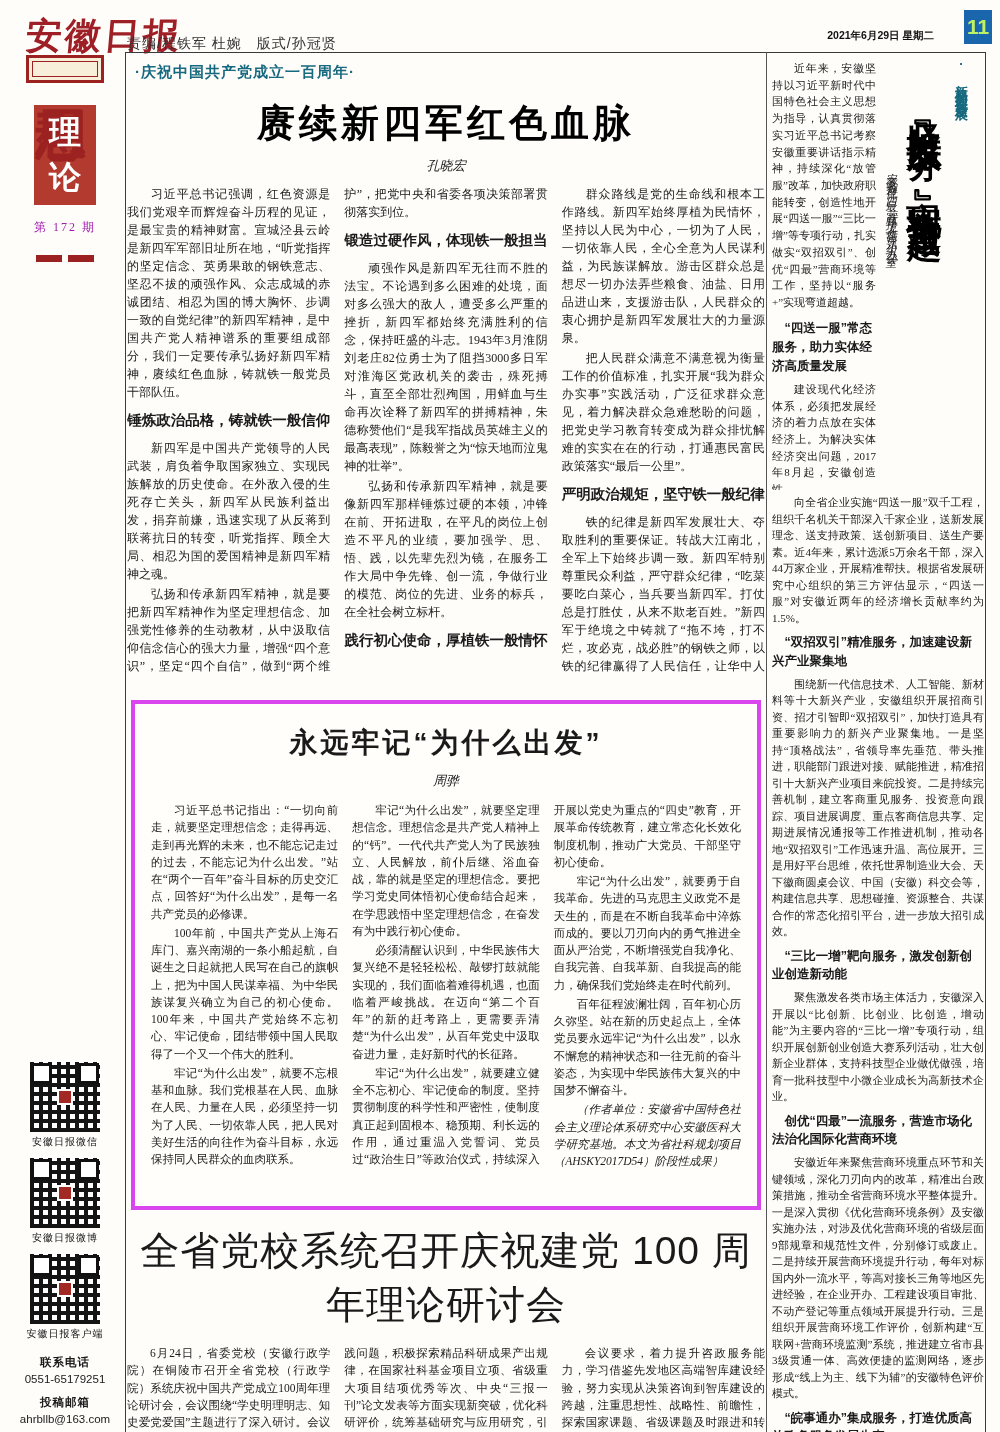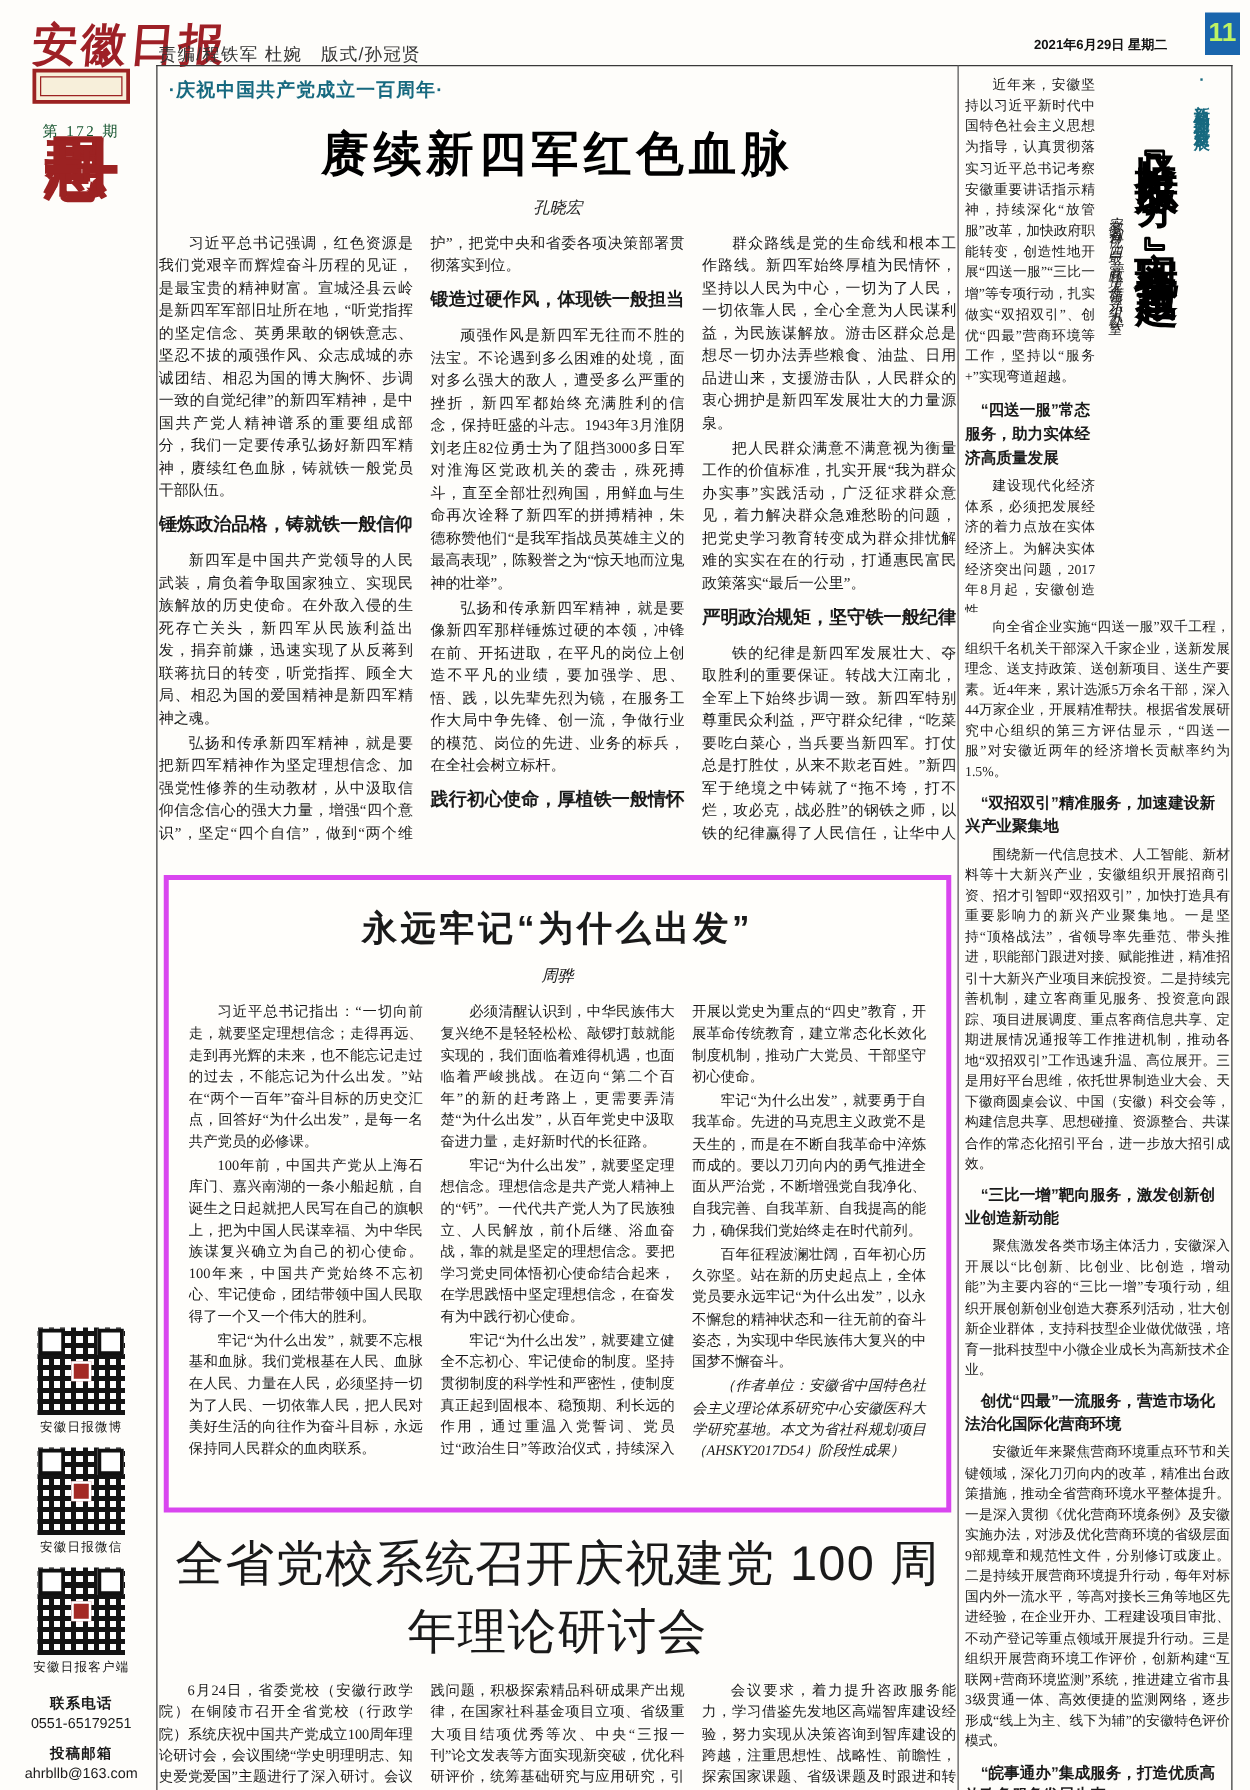--- a/index.html
+++ b/index.html
@@ -25,21 +25,21 @@
   
   .sidebar { left:12px; top:55px; width:106px; }
   .weekly-box { margin:0 auto; width:78px; padding:12px 0 10px; background:#f7efda;
                 border:3px solid #9c2222; outline:1px solid #9c2222; outline-offset:-7px; }
   .weekly-chars { display:block; margin:0 auto; width:1.1em; font-size:50px; line-height:1.22;
                   color:#9c2222; font-weight:bold; writing-mode:vertical-rl; text-orientation:upright;
                   font-family:"DejaVu Serif",serif; }
   .section-box { margin:22px auto 0; width:62px; height:100px; background:#b23a2e; color:#fff;
                  text-align:center; font-size:32px; line-height:1.42; font-weight:bold; padding-top:5px;
                  font-family:"Liberation Sans",sans-serif; }
-  .issue { margin-top:14px; text-align:center; font-size:12px; letter-spacing:2px; color:#14532d; }
+  .issue { margin-top:14px; text-align:center; font-size:12px; letter-spacing:2px; color:#a21caf; }
   .red-bars { margin:12px auto 0; width:64px; text-align:center; }
   .red-bars i { display:inline-block; width:26px; height:7px; background:#9c2222; margin:0 3px; }
   .qr-area { left:18px; top:1062px; width:94px; text-align:center; }
   .qr-item { margin-bottom:9px; }
   .qr { position:relative; margin:0 auto 3px; width:70px; height:70px; background:
         repeating-linear-gradient(0deg,#141414 0 4px,transparent 4px 9px),
         repeating-linear-gradient(90deg,#141414 0 4px,#fff 4px 9px); }
   .qr::before,.qr::after { content:""; position:absolute; width:15px; height:15px;
         border:3px solid #111; background:#fff; top:1px; }
   .qr::before { left:1px; } .qr::after { right:1px; }
@@ -100,35 +100,36 @@
 <div class="abs date">2021年6月29日 星期二</div>
 <div class="abs pagenum">11</div>
 
 <div class="abs frame"></div>
 <div class="abs vrule"></div>
 
 <div class="abs sidebar">
   <div class="weekly-box">
     <span class="weekly-chars">思想周刊</span>
   </div>
+  <div class="section-box">理论</div>
   <div class="issue">第 172 期</div>
   <div class="red-bars"><i></i><i></i></div>
 </div>
 <div class="abs qr-area">
   <div class="qr-item">
     <div class="qr">
         <span class="qr-logo"></span>
       </div>
-    <div class="qr-label">安徽日报微博</div>
+    <div class="qr-label">安徽日报微信</div>
   </div>
   <div class="qr-item">
     <div class="qr">
         <span class="qr-logo"></span>
       </div>
-    <div class="qr-label">安徽日报微信</div>
+    <div class="qr-label">安徽日报微博</div>
   </div>
   <div class="qr-item">
     <div class="qr">
         <span class="qr-logo"></span>
       </div>
     <div class="qr-label">安徽日报客户端</div>
   </div>
   <div class="contact">
     <div class="lbl">联系电话</div>
     <div class="val">0551-65179251</div>
@@ -158,22 +159,22 @@
   </div>
 </div>
 
 <div class="abs feature">
   <h2 class="f-title">永远牢记“为什么出发”</h2>
   <div class="f-byline">周骅</div>
   <div class="cols3 f-cols">
     <p class="para">习近平总书记指出：“一切向前走，就要坚定理想信念；走得再远、走到再光辉的未来，也不能忘记走过的过去，不能忘记为什么出发。”站在“两个一百年”奋斗目标的历史交汇点，回答好“为什么出发”，是每一名共产党员的必修课。</p>
     <p class="para">100年前，中国共产党从上海石库门、嘉兴南湖的一条小船起航，自诞生之日起就把人民写在自己的旗帜上，把为中国人民谋幸福、为中华民族谋复兴确立为自己的初心使命。100年来，中国共产党始终不忘初心、牢记使命，团结带领中国人民取得了一个又一个伟大的胜利。</p>
     <p class="para">牢记“为什么出发”，就要不忘根基和血脉。我们党根基在人民、血脉在人民、力量在人民，必须坚持一切为了人民、一切依靠人民，把人民对美好生活的向往作为奋斗目标，永远保持同人民群众的血肉联系。</p>
+    <p class="para">牢记“为什么出发”，就要坚定理想信念。理想信念是共产党人精神上的“钙”。一代代共产党人为了民族独立、人民解放，前仆后继、浴血奋战，靠的就是坚定的理想信念。要把学习党史同体悟初心使命结合起来，在学思践悟中坚定理想信念，在奋发有为中践行初心使命。</p>
     <p class="para">必须清醒认识到，中华民族伟大复兴绝不是轻轻松松、敲锣打鼓就能实现的，我们面临着难得机遇，也面临着严峻挑战。在迈向“第二个百年”的新的赶考路上，更需要弄清楚“为什么出发”，从百年党史中汲取奋进力量，走好新时代的长征路。</p>
-    <p class="para">牢记“为什么出发”，就要坚定理想信念。理想信念是共产党人精神上的“钙”。一代代共产党人为了民族独立、人民解放，前仆后继、浴血奋战，靠的就是坚定的理想信念。要把学习党史同体悟初心使命结合起来，在学思践悟中坚定理想信念，在奋发有为中践行初心使命。</p>
     <p class="para">牢记“为什么出发”，就要建立健全不忘初心、牢记使命的制度。坚持贯彻制度的科学性和严密性，使制度真正起到固根本、稳预期、利长远的作用，通过重温入党誓词、党员过“政治生日”等政治仪式，持续深入开展以党史为重点的“四史”教育，开展革命传统教育，建立常态化长效化制度机制，推动广大党员、干部坚守初心使命。</p>
     <p class="para">牢记“为什么出发”，就要勇于自我革命。先进的马克思主义政党不是天生的，而是在不断自我革命中淬炼而成的。要以刀刃向内的勇气推进全面从严治党，不断增强党自我净化、自我完善、自我革新、自我提高的能力，确保我们党始终走在时代前列。</p>
     <p class="para">百年征程波澜壮阔，百年初心历久弥坚。站在新的历史起点上，全体党员要永远牢记“为什么出发”，以永不懈怠的精神状态和一往无前的奋斗姿态，为实现中华民族伟大复兴的中国梦不懈奋斗。</p>
     <p class="attr">（作者单位：安徽省中国特色社会主义理论体系研究中心安徽医科大学研究基地。本文为省社科规划项目（AHSKY2017D54）阶段性成果）</p>
   </div>
 </div>
 
 <div class="abs bottom">
   <h2 class="b-title">全省党校系统召开庆祝建党 100 周年理论研讨会</h2>
   <div class="cols3 b-cols">

